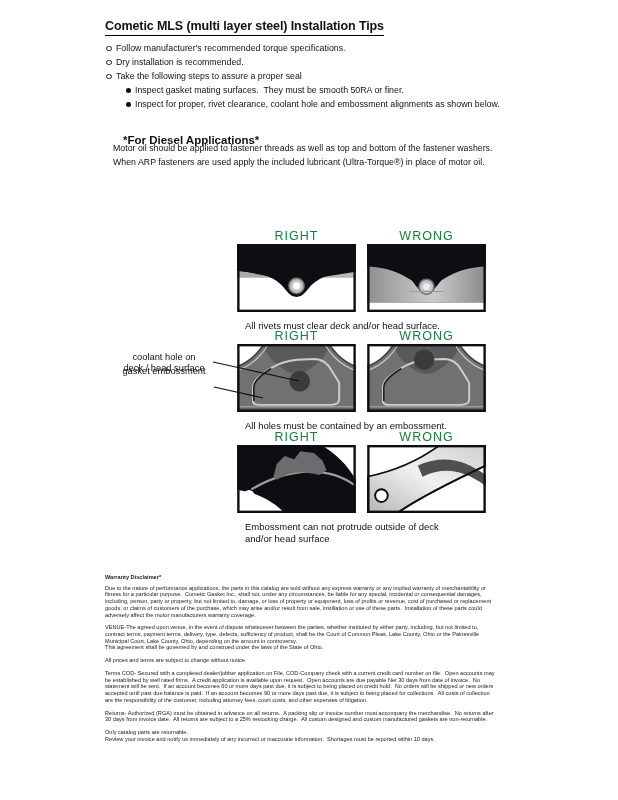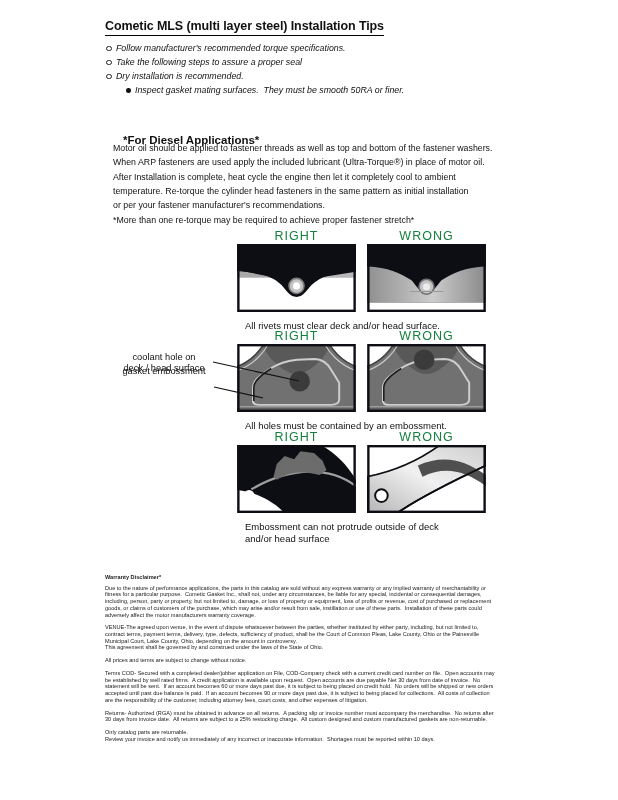--- a/index.html
+++ b/index.html
@@ -4,21 +4,21 @@
 <style>
   html,body{margin:0;padding:0;background:#ffffff;}
   .page{position:relative;width:618px;height:756px;background:#ffffff;overflow:hidden;
         font-family:"Liberation Sans","DejaVu Sans",sans-serif;color:#111;padding-left:16px;}
 
   
   #title{position:absolute;left:105px;top:19px;margin:0;font-size:12.5px;font-weight:bold;
          letter-spacing:-.1px;display:inline-block;border-bottom:1.6px solid #000;padding-bottom:2px;}
   #tips{position:absolute;left:106px;top:41px;margin:0;padding:0;list-style:none;
         font-size:8.8px;line-height:14px;}
-  #tips li{position:relative;padding-left:10px;white-space:pre;font-style:italic;}
+  #tips li{position:relative;padding-left:10px;white-space:pre;}
   #tips li.o::before{content:"";position:absolute;left:0;top:4.5px;width:3.6px;height:3.6px;
         border:1px solid #222;border-radius:50%;}
   #tips li.sub{margin-left:19px;}
   #tips li.sub::before{content:"";position:absolute;left:1px;top:5px;width:4.6px;height:4.6px;
         background:#111;border-radius:50%;}
 
   
   #diesel-h{position:absolute;left:105px;top:116px;margin:18px;font-size:11.5px;font-weight:bold;}
   .body{position:absolute;left:105px;margin:8px;font-size:8.8px;line-height:14px;white-space:pre;}
   #p1{top:133px;}
@@ -44,32 +44,29 @@
 </style>
 </head>
 <body>
 
 <div class="page">
 
   <h1 id="title">Cometic MLS (multi layer steel) Installation Tips</h1>
 
   <ul id="tips">
     <li class="o">Follow manufacturer's recommended torque specifications.</li>
+    <li class="o">Dry installation is recommended.</li>
     <li class="o">Take the following steps to assure a proper seal</li>
-    <li class="o">Dry installation is recommended.</li>
     <li class="sub">Inspect gasket mating surfaces.  They must be smooth 50RA or finer.</li>
+    <li class="sub">Inspect for proper, rivet clearance, coolant hole and embossment alignments as shown below.</li>
   </ul>
 
   <h2 id="diesel-h">*For Diesel Applications*</h2>
   <p id="p1" class="body">Motor oil should be applied to fastener threads as well as top and bottom of the fastener washers.
 When ARP fasteners are used apply the included lubricant (Ultra-Torque®) in place of motor oil.</p>
-  <p id="p2" class="body">After Installation is complete, heat cycle the engine then let it completely cool to ambient
-temperature. Re-torque the cylinder head fasteners in the same pattern as initial installation
-or per your fastener manufacturer's recommendations.</p>
-  <p id="note" class="body">*More than one re-torque may be required to achieve proper fastener stretch*</p>
 
   <div class="hdr" style="left:237px;top:229px">RIGHT</div>
   <div class="hdr" style="left:367px;top:229px">WRONG</div>
 
   <div class="dbox" style="left:237px;top:244px">
     <svg viewBox="0 0 150 86">
       <rect width="150" height="86" fill="#0d0d14"></rect>
       <rect x="0" y="42" width="150" height="44" fill="#ffffff"></rect>
       <polygon points="0,33 46,42 0,42" fill="#a9a9a9"></polygon>
       <polygon points="150,35 106,42 150,42" fill="#b7b7b7"></polygon>

